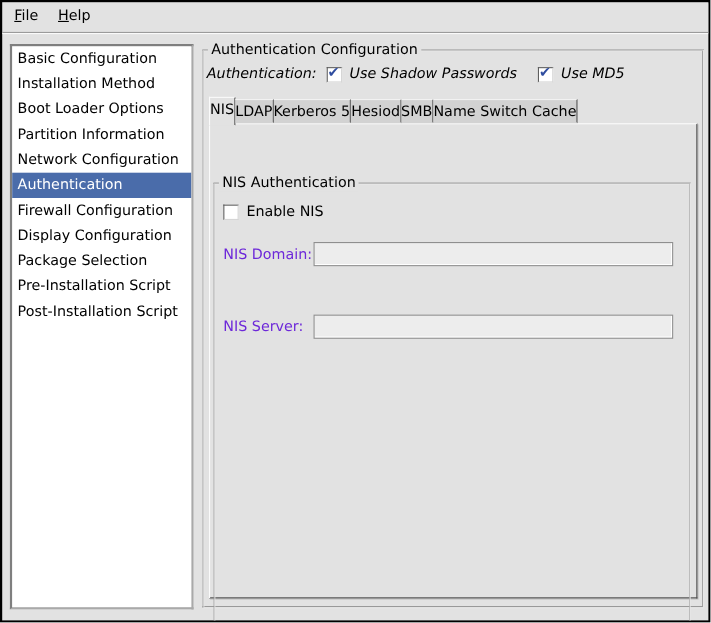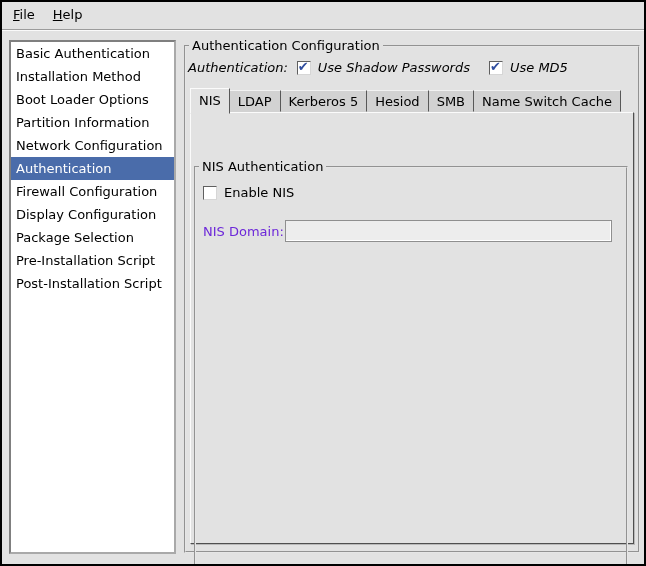--- a/index.html
+++ b/index.html
@@ -116,21 +116,21 @@
     position: absolute;
     left: 4px; top: 41px;
     display: flex;
     align-items: flex-start;
     z-index: 3;
   }
   .tab {
     height: 22px;
     line-height: 21px;
     margin-top: 2px;
-    padding: 0 8px;
+    padding: 0 0;
     background: #d2d2d2;
     border: 1px solid;
     border-color: #f2f2f2 #585858 transparent #f2f2f2;
     white-space: nowrap;
     cursor: default;
   }
   .tab + .tab { border-left: none; }
   .tab.active {
     margin-top: 0;
     height: 26px;
@@ -183,21 +183,21 @@
 <body>
 
 <div class="window">
 
   <div class="menubar">
     <div class="menu-item"><span class="mnemonic">F</span><span>ile</span></div>
     <div class="menu-item"><span class="mnemonic">H</span><span>elp</span></div>
   </div>
 
   <div class="sidebar">
-    <div class="list-item">Basic Authentication</div>
+    <div class="list-item">Basic Configuration</div>
     <div class="list-item">Installation Method</div>
     <div class="list-item">Boot Loader Options</div>
     <div class="list-item">Partition Information</div>
     <div class="list-item">Network Configuration</div>
     <div class="list-item selected">Authentication</div>
     <div class="list-item">Firewall Configuration</div>
     <div class="list-item">Display Configuration</div>
     <div class="list-item">Package Selection</div>
     <div class="list-item">Pre-Installation Script</div>
     <div class="list-item">Post-Installation Script</div>
@@ -240,18 +240,22 @@
           <span class="checkbox"></span>
           <span class="cb-label">Enable NIS</span>
         </div>
 
         <div class="nis-row row-domain">
           <span class="field-label disabled-text">NIS Domain:</span>
           <input class="entry" type="text" disabled="" value="" style="">
         </div>
 
 
+        <div class="nis-row row-server">
+          <span class="field-label disabled-text">NIS Server:</span>
+          <input class="entry" type="text" disabled="" value="" style="">
+        </div>
 
       </div>
     </div>
 
   </div>
 </div>
 
 </body></html>

